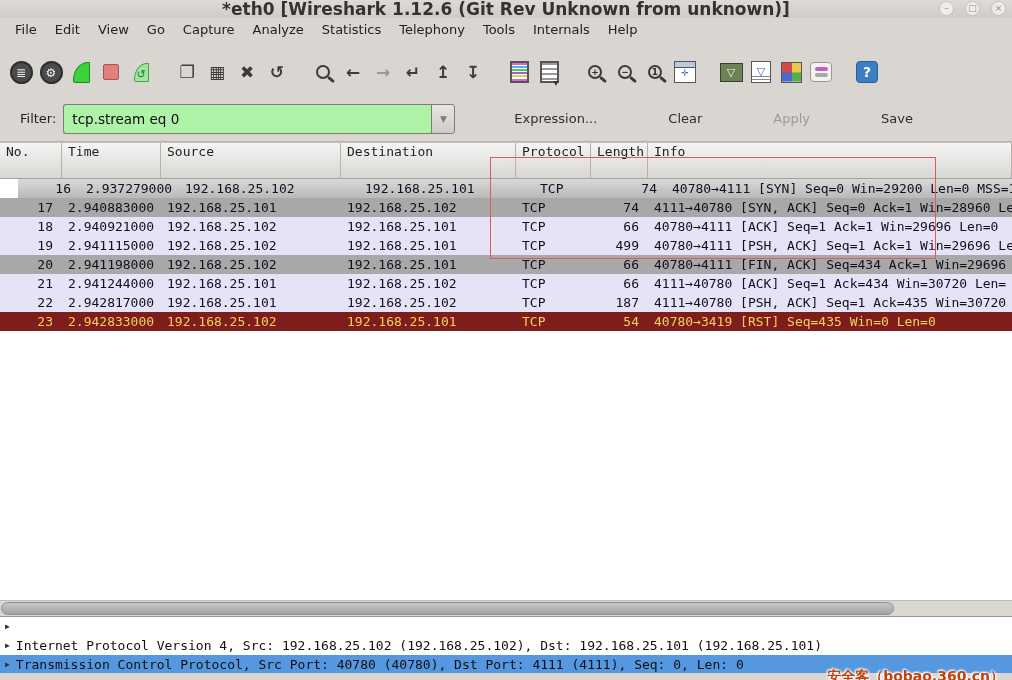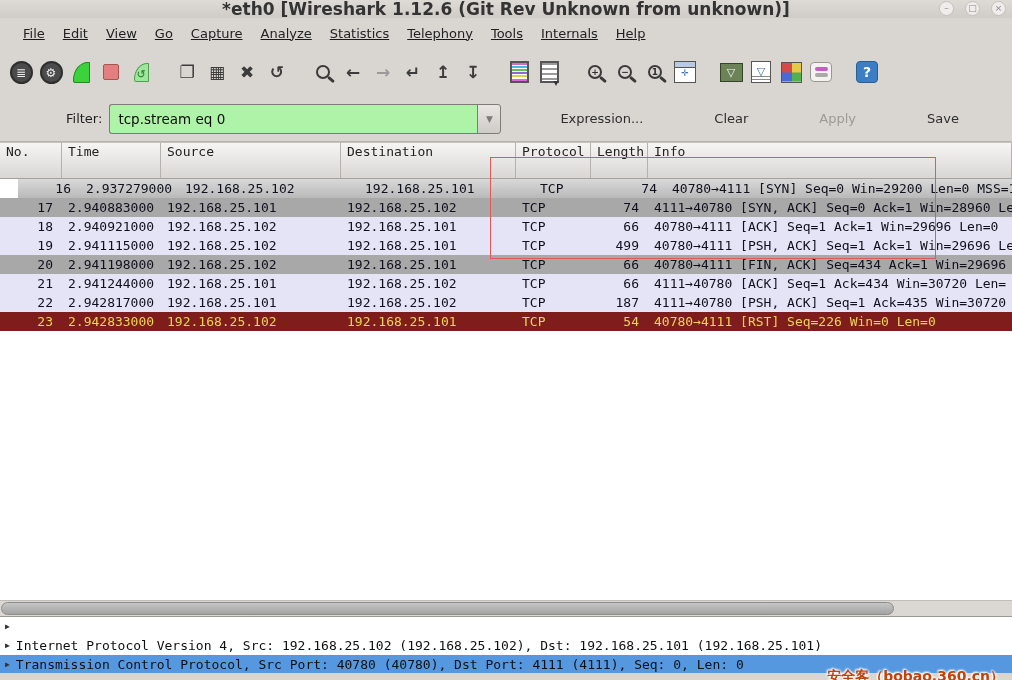--- a/index.html
+++ b/index.html
@@ -15,21 +15,21 @@
     display:flex; align-items:center; justify-content:center;
   }
   .titlebar .title { font-size:17px; color:#333; font-weight:bold; }
   .winctrls { position:absolute; right:6px; top:1px; display:flex; gap:11px; }
   .winbtn {
     width:15px; height:15px; border-radius:50%; background:#efedeb;
     border:1px solid #c4c0bc; color:#8a8a8a; font-size:9px; line-height:13px;
     text-align:center; cursor:default;
   }
   
-  .menubar { height:30px; display:flex; align-items:center; padding-left:14px;text-decoration:underline; }
+  .menubar { height:30px; display:flex; padding-left:6px; }
   .menuitem { padding:4px 9px; color:#222; }
   
   .toolbar { height:48px; display:flex; align-items:center; padding-left:6px; }
   .tbtn { width:30px; height:30px; display:flex; align-items:center; justify-content:center; }
   .tbtn.gap { margin-left:16px; }
   .g-plain { font-size:17px; color:#3c3c3c; font-weight:bold; }
   .g-dim   { font-size:17px; color:#9a9a9a; font-weight:bold; }
   .i-circ { width:23px; height:23px; background:#4b4b4b; border:2px solid #2e2e2e; border-radius:50%;
             color:#efefef; font-size:12px; line-height:20px; text-align:center; }
   .i-fin  { width:17px; height:21px; background:#3bd23b; border:1px solid #1f8a1f;
@@ -61,22 +61,22 @@
             background-image:linear-gradient(90deg,#d34a4a 50%,#e4c94b 50%),linear-gradient(90deg,#4a69d3 50%,#52b04e 50%);
             background-size:100% 50%; background-position:top,bottom; background-repeat:no-repeat; }
   .i-toggles { position:relative; width:22px; height:20px; background:#f4f2f0; border:1px solid #9a9692; border-radius:4px; }
   .i-toggles::before { content:""; position:absolute; left:4px; top:4px; width:13px; height:4px;
             border-radius:3px; background:#c65fc2; }
   .i-toggles::after { content:""; position:absolute; left:4px; bottom:4px; width:13px; height:4px;
             border-radius:3px; background:#a9a9a9; }
   .i-help { width:22px; height:22px; background:#3c7ec4; border:1px solid #2a5e96; border-radius:4px;
             color:#fff; font-weight:bold; font-size:14px; line-height:21px; text-align:center; }
   
-  .filterbar { height:46px; display:flex; align-items:center; padding-left:13px;
-            border-bottom:1px solid #b7b3af;justify-content:center; }
+  .filterbar { height:46px; display:flex; align-items:center; padding-left:20px;
+            border-bottom:1px solid #b7b3af; }
   .filterlabel { margin-right:7px; color:#1f1f1f; }
   .filterwrap { position:relative; width:392px; height:30px; }
   .filterinput { width:376px; height:30px; border:1px solid #7f7c78; border-right:none;
             border-radius:3px 0 0 3px; background:#aef3a8; padding:0 8px;
             font-family:"DejaVu Sans","Liberation Sans",sans-serif; font-size:13.5px; color:#0d0d0d; outline:none; }
   .filterdrop { position:absolute; right:0; top:0; width:24px; height:30px;
             background:linear-gradient(#e8e6e3,#cfccc8); border:1px solid #7f7c78; border-radius:0 3px 3px 0;
             color:#7e7a76; font-size:9px; display:flex; align-items:center; justify-content:center; }
   .filteractions { display:flex; align-items:center; margin-left:12px; gap:24px; }
   .faction { color:#2e2e2e;margin-left:47px; }
@@ -319,21 +319,21 @@
           <div class="cell c-len">187</div>
           <div class="cell c-info">4111→40780 [PSH, ACK] Seq=1 Ack=435 Win=30720</div>
         </div>
         <div class="row rst">
           <div class="cell c-no">23</div>
           <div class="cell c-time">2.942833000</div>
           <div class="cell c-src">192.168.25.102</div>
           <div class="cell c-dst">192.168.25.101</div>
           <div class="cell c-proto">TCP</div>
           <div class="cell c-len">54</div>
-          <div class="cell c-info">40780→4111 [RST] Seq=226 Win=0 Len=0</div>
+          <div class="cell c-info">40780→3419 [RST] Seq=435 Win=0 Len=0</div>
         </div>
       </div>
     <div class="list-filler"></div>
     <div class="hscroll">
       <div class="hthumb"></div>
     </div>
   </div>
 
   <div class="details">
       <div class="drow">

